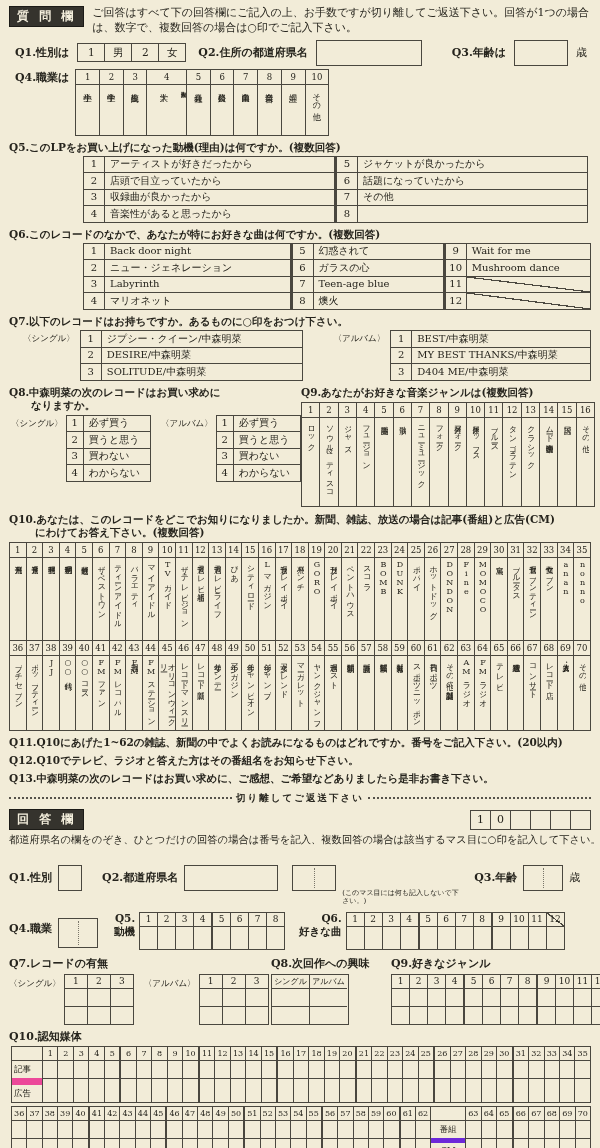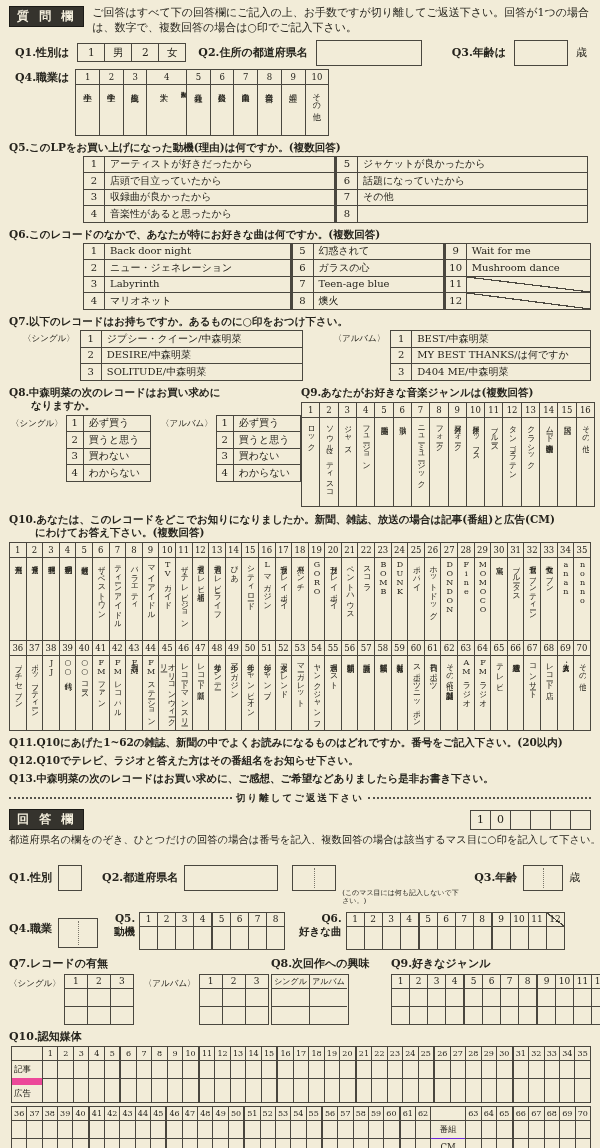--- a/index.html
+++ b/index.html
@@ -92,21 +92,21 @@
   .rowlabs .rl{height:17px;line-height:17px;font-size:8.5px;text-align:left;padding-left:2px;border-bottom:7px solid #ec4899;}
   .rowlabs .rl:first-child{height:13px;line-height:13px;border-bottom:1px solid #4a473f;}
   .rowlabs .rl:last-child{border-bottom:none;}
   .b1 .acol{flex:1;width:auto;}
   .b1{flex:1;}
   .b1 .acol:nth-child(5n):not(:last-child){border-right-width:2px;}
   .b2a{width:0;flex:27;}
   .b2a .acol{flex:1;width:auto;}
   .b2a .acol:nth-child(5n):not(:last-child){border-right-width:2px;}
   .b2labs{display:flex;flex-direction:column;width:34px;flex:none;border-top:1px solid #4a473f;border-bottom:1px solid #4a473f;}
-  .b2labs .rl{height:17px;line-height:17px;font-size:8.5px;text-align:center;border-bottom:1px solid #6d28d9;}
+  .b2labs .rl{height:17px;line-height:17px;font-size:8.5px;text-align:center;border-bottom:5px solid #6d28d9;}
   .b2labs .rl:first-child{height:13px;border-bottom:1px solid #4a473f;}
   .b2labs .rl:last-child{border-bottom:none;}
   .b2b{width:0;flex:8;}
   .b2b .acol{flex:1;width:auto;}
   .b2b .acol:nth-child(3){border-right-width:2px;}
   .anum8{font-size:8px;}
   
   .q11cells{display:flex;border:1px solid #4a473f;flex:1;margin-left:6px;}
   .q11cells .acol{flex:1;}
   .q11cells .acol:nth-child(5n):not(:last-child){border-right-width:2px;}
@@ -336,21 +336,21 @@
         </div>
       </div>
     <span class="tag" style="margin-top:3px;margin-left:30px;">〈アルバム〉</span>
     <div class="tbl" style="width:208px;">
         <div class="r">
           <span class="n">1</span>
           <span class="t">BEST/中森明菜</span>
         </div>
         <div class="r">
           <span class="n">2</span>
-          <span class="t">MY BEST THANKS/は何ですか</span>
+          <span class="t">MY BEST THANKS/中森明菜</span>
         </div>
         <div class="r">
           <span class="n">3</span>
           <span class="t">D404 ME/中森明菜</span>
         </div>
       </div>
   </div>
 
   <div class="row" style="align-items:flex-start;margin-top:5px;">
     <div style="width:292px;flex:none;">

